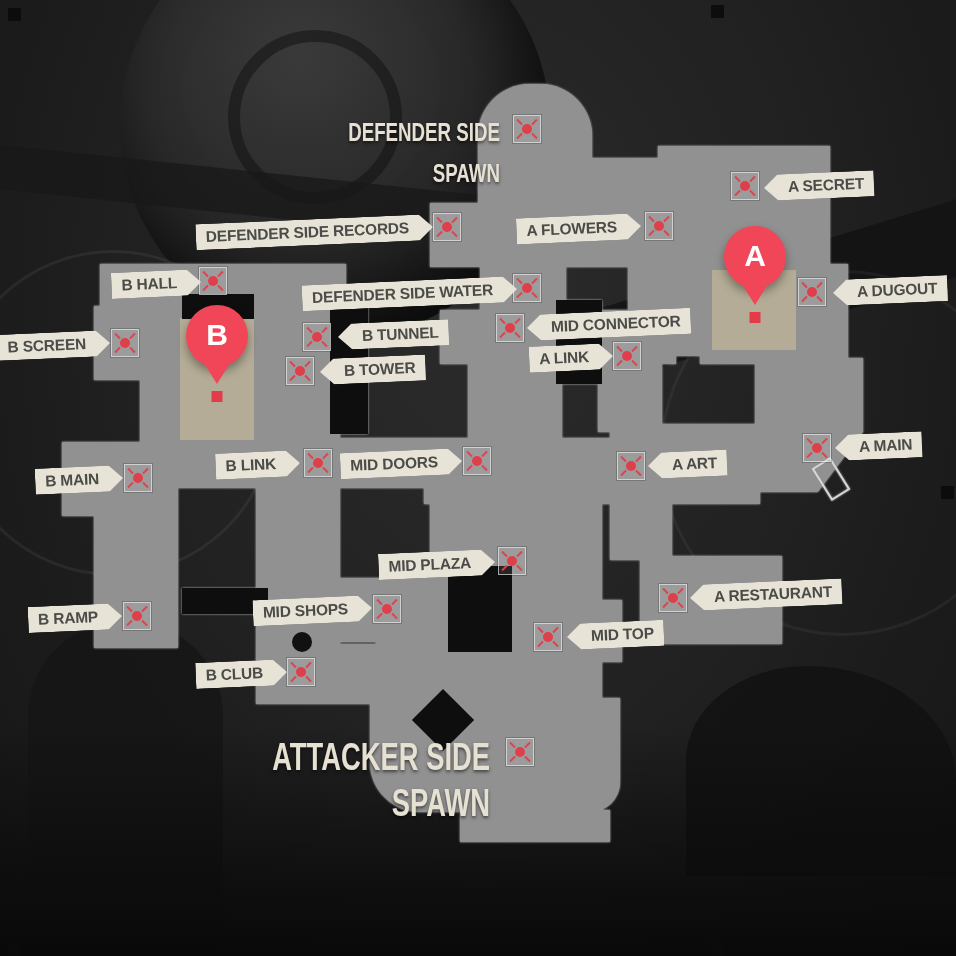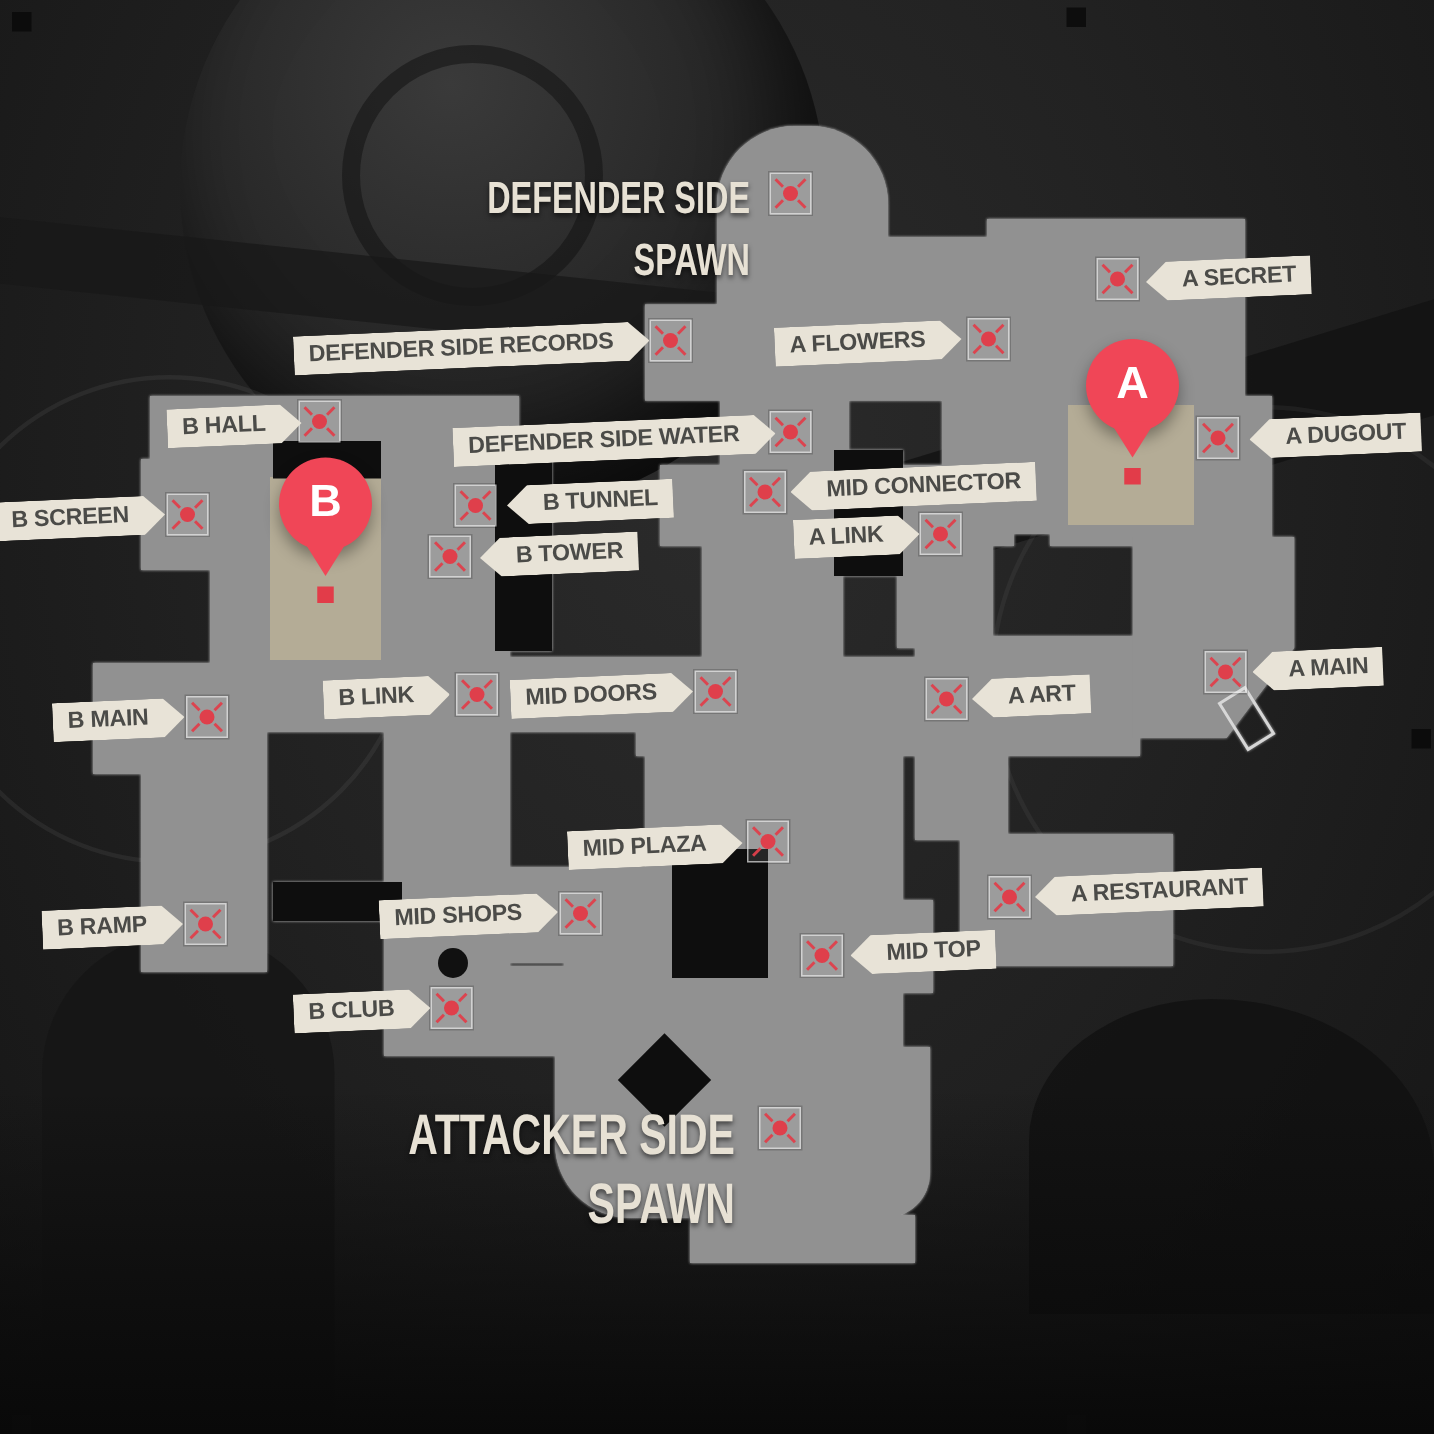--- a/index.html
+++ b/index.html
@@ -63,21 +63,21 @@
       transform-origin:100% 50%;
       clip-path:polygon(0 0,calc(100% - 14px) 0,100% 50%,calc(100% - 14px) 100%,0 100%);}
   .callout.dir-left{padding:0 10px 0 24px;transform:translate(0,-50%) rotate(-2.5deg);
       transform-origin:0 50%;
       clip-path:polygon(14px 0,100% 0,100% 100%,14px 100%,0 50%);}
   
   .big-label{position:absolute;transform:translateX(-100%);text-align:right;
              color:#e7e1d4;font-weight:700;white-space:nowrap;
              text-shadow:0 2px 4px rgba(0,0,0,.55);}
   .big-label div{transform:scaleX(.72);transform-origin:100% 50%;}
-  .big-label.size-md{font-size:30px;line-height:41px;}
+  .big-label.size-md{font-size:26px;line-height:41px;}
   .big-label.size-lg{font-size:38px;line-height:46px;}
   
   .pin{position:absolute;width:0;height:0;}
   .pin-balloon{position:absolute;left:0;top:0;width:62px;height:62px;border-radius:50%;
                transform:translate(-50%,-50%);background:#f04657;
                box-shadow:0 5px 10px rgba(0,0,0,.35);}
   .pin-balloon::after{content:"";position:absolute;left:50%;bottom:-17px;
                transform:translateX(-50%);width:0;height:0;
                border-left:15px solid transparent;border-right:15px solid transparent;
                border-top:24px solid #f04657;}

